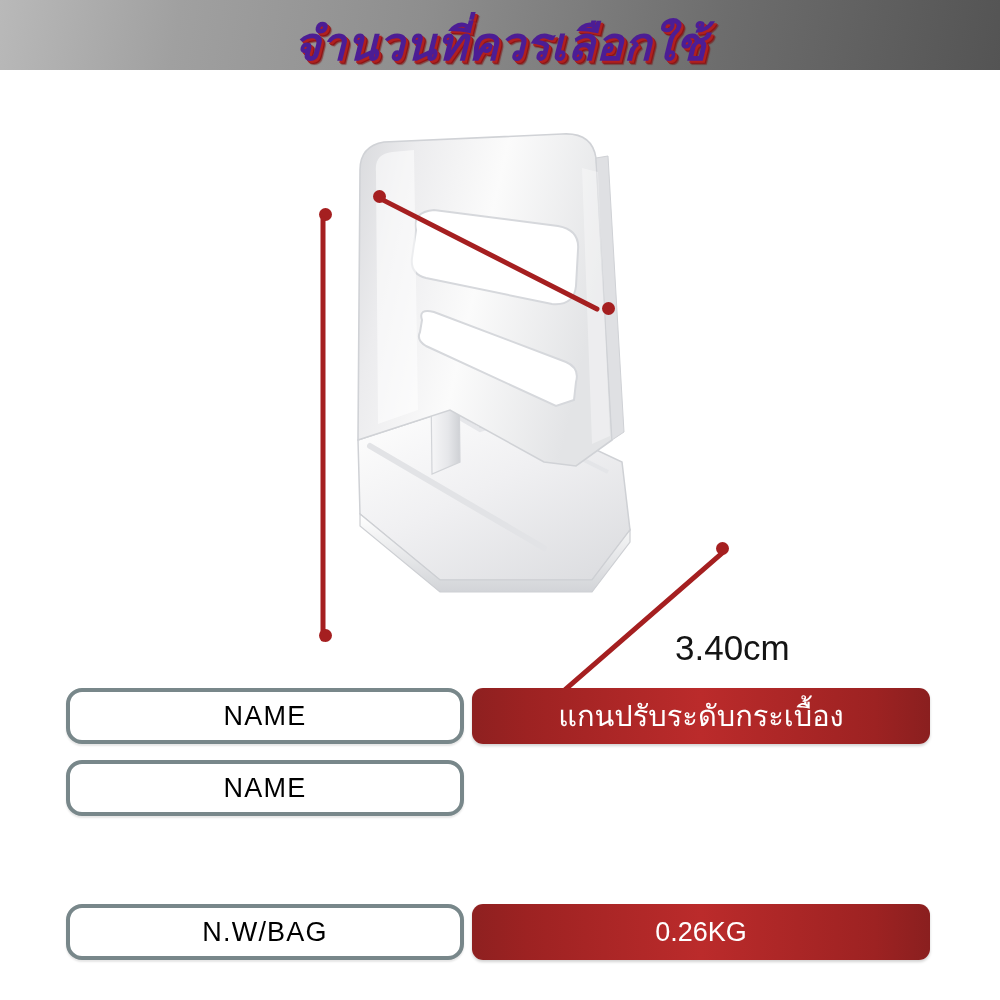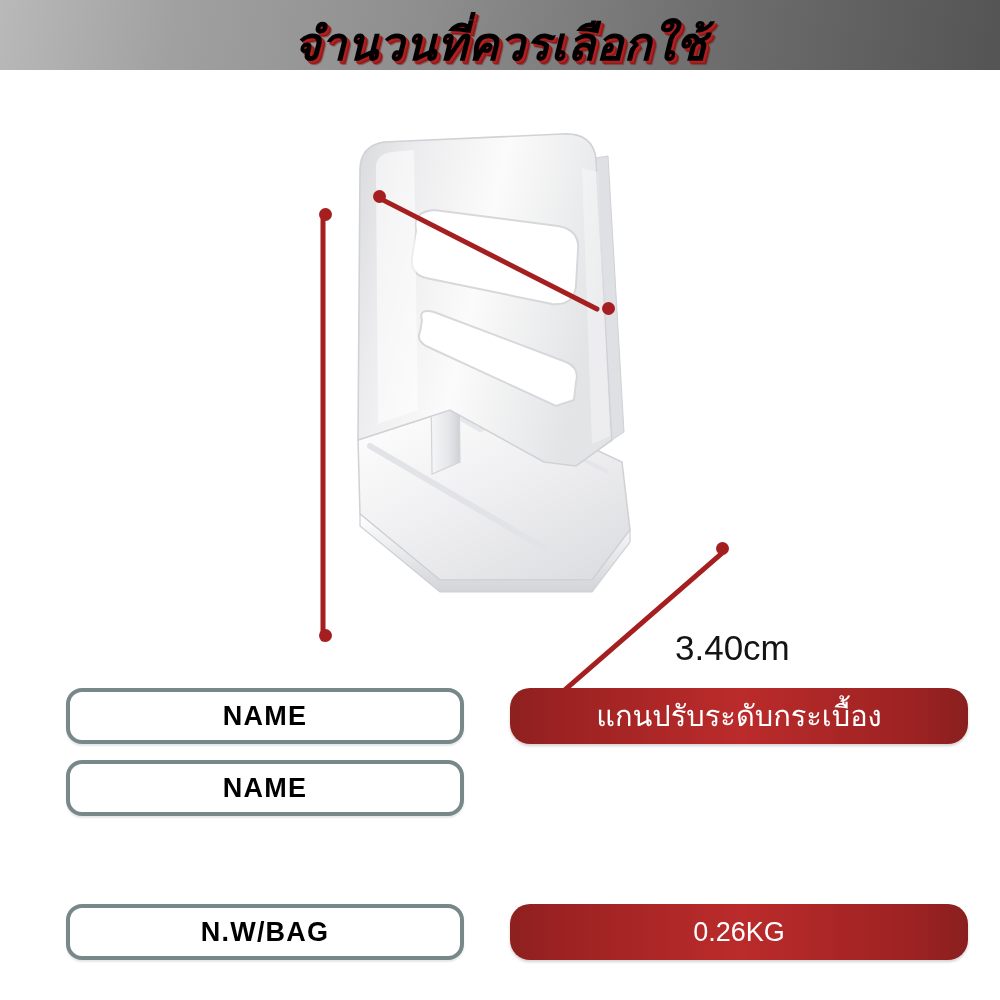--- a/index.html
+++ b/index.html
@@ -35,21 +35,21 @@
     left: 0;
     top: 0;
     width: 1000px;
     height: 87px;
     display: flex;
     align-items: center;
     justify-content: center;
     font-size: 46px;
     font-weight: bold;
     font-style: italic;
-    color: #000000;
+    color: #4c1d95;
     letter-spacing: 0.5px;
     white-space: nowrap;
     text-shadow:
        2px 2px 0 #b02020,
        3px 3px 0 #8e1515,
        4px 4px 1px rgba(120,10,10,0.55);
   }
 
   
   .product-stage {
@@ -113,32 +113,32 @@
     height: 56px;
     box-sizing: border-box;
     background: #ffffff;
     border: 4px solid #78878a;
     border-radius: 16px;
     display: flex;
     align-items: center;
     justify-content: center;
     color: #000000;
     font-size: 27px;
-    font-weight: bold;
+    font-weight: normal;
     letter-spacing: 1.2px;
     box-shadow: 0 2px 2px rgba(0,0,0,0.10);
   }
   .pill-val {
     position: absolute;
-    left: 510px;
+    left: 472px;
     top: 0;
     width: 458px;
     height: 56px;
     box-sizing: border-box;
-    border-radius: 20px;
+    border-radius: 11px;
     background: linear-gradient(90deg,
                 #8e2020 0%,
                 #9d2222 12%,
                 #bb2b2b 50%,
                 #9d2222 88%,
                 #8a1f1f 100%);
     display: flex;
     align-items: center;
     justify-content: center;
     color: #ffffff;

